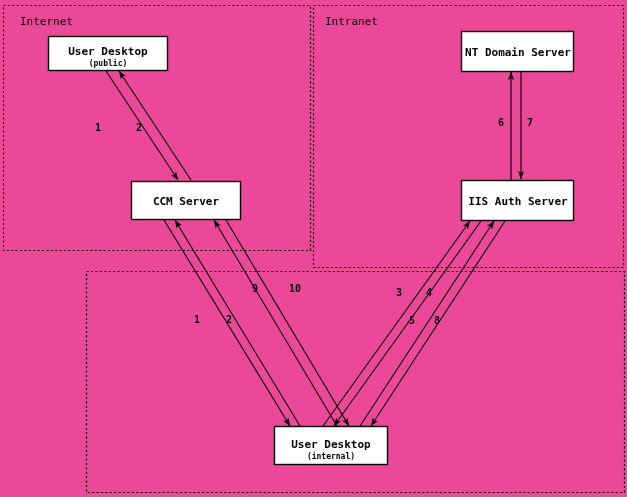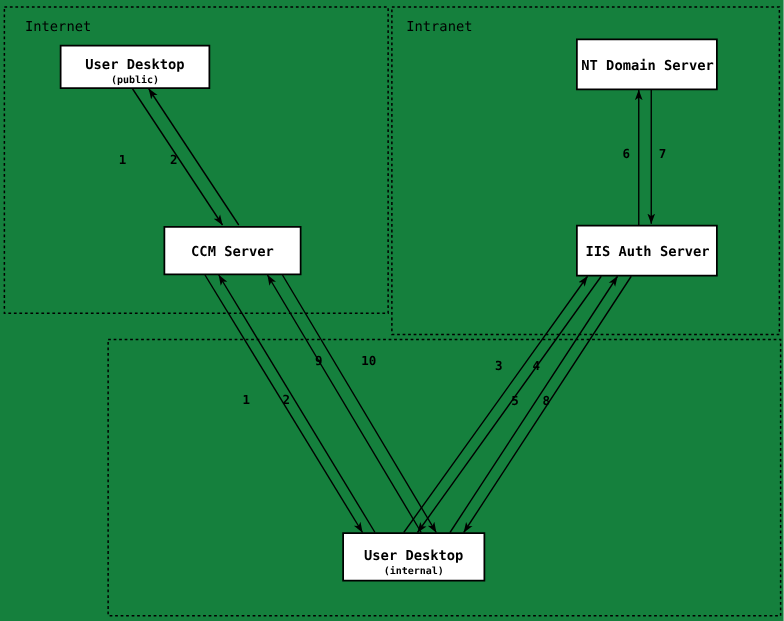--- a/index.html
+++ b/index.html
@@ -4,21 +4,21 @@
 <style>
   html, body {
     margin: 0;
     padding: 0;
     background: #ffffff;
   }
   #diagram-root {
     position: relative;
     width: 627px;
     height: 497px;
-    background: #15803d;
+    background: #ec4899;
     font-family: "DejaVu Sans Mono", "Liberation Mono", monospace;
     overflow: hidden;
   }
   svg#diagram-svg {
     position: absolute;
     left: 0;
     top: 0;
     width: 627px;
     height: 497px;
   }

